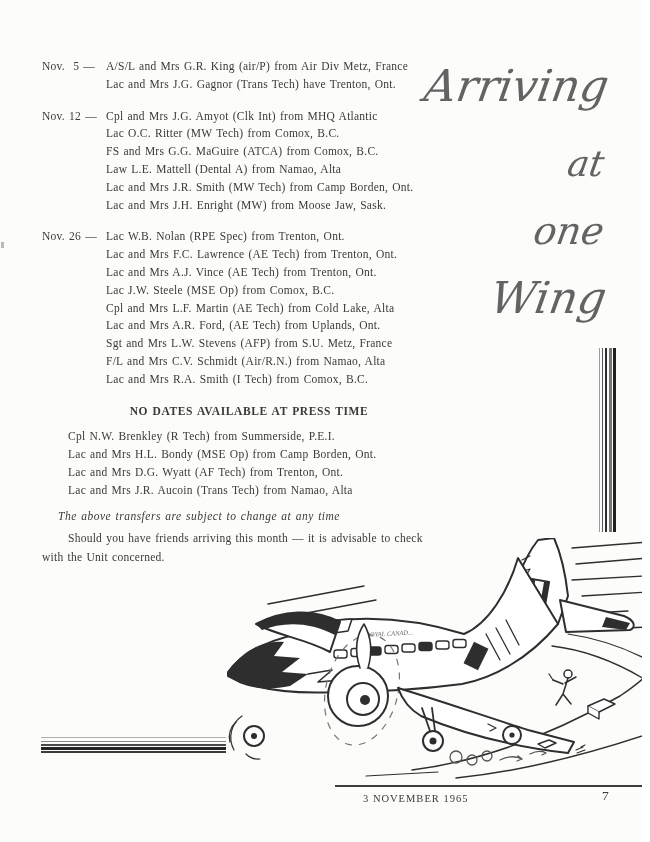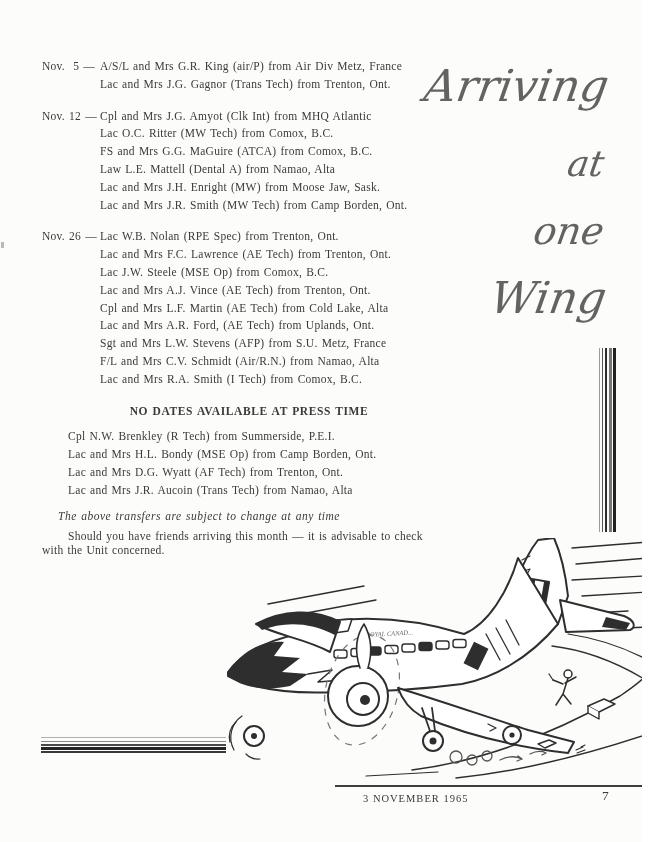--- a/index.html
+++ b/index.html
@@ -8,31 +8,31 @@
     background:#fcfcfa;color:#3a3a3a;
     font-family:"Liberation Serif", serif;
   }
   
   .listing{
     position:absolute;left:42px;top:58px;width:414px;
     font-size:11.5px;line-height:17.8px;letter-spacing:0.25px;word-spacing:1px;
   }
   .date-block{display:flex;margin:0 0 14px 0;}
   .date-col{flex:none;width:58px;white-space:pre;}
-  .entries{flex:1;}
+  .entries{flex:1;margin-left:6px;}
   .entry{white-space:nowrap;}
   .no-dates{
     font-size:11.5px;font-weight:bold;letter-spacing:0.6px;
     margin:8px 0 8px 0;line-height:17.8px;text-align:center;
   }
   .nd-entries{margin-left:26px;margin-bottom:8px;}
   .note-italic{
     font-style:italic;margin:8px 0 4px 16px;letter-spacing:0.5px;line-height:17.8px;
   }
-  .note-para{margin:2px 0 0 0;text-indent:26px;width:404px;line-height:14px;}
+  .note-para{margin:2px 0 0 0;text-indent:26px;width:404px;line-height:19px;}
   
   .script-line{
     position:absolute;font-family:"DejaVu Serif", serif;font-style:italic;
     color:#636363;transform:skewX(-9deg);white-space:nowrap;line-height:1;
   }
   .s1{top:64px;right:34px;font-size:44px;}
   .s2{top:146px;right:38px;font-size:36px;}
   .s3{top:212px;right:38px;font-size:38px;}
   .s4{top:276px;right:36px;font-size:44px;}
   
@@ -66,41 +66,41 @@
 <body>
 
 <div class="page">
 
   <div class="listing">
     <div id="sections">
         <div class="date-block">
           <div class="date-col">Nov.  5 —</div>
           <div class="entries">
             <div class="entry">A/S/L and Mrs G.R. King (air/P) from Air Div Metz, France</div>
-            <div class="entry">Lac and Mrs J.G. Gagnor (Trans Tech) from Trenton, Ont.</div>
+            <div class="entry">Lac and Mrs J.G. Gagnor (Trans Tech) have Trenton, Ont.</div>
           </div>
         </div>
         <div class="date-block">
           <div class="date-col">Nov. 12 —</div>
           <div class="entries">
             <div class="entry">Cpl and Mrs J.G. Amyot (Clk Int) from MHQ Atlantic</div>
             <div class="entry">Lac O.C. Ritter (MW Tech) from Comox, B.C.</div>
             <div class="entry">FS and Mrs G.G. MaGuire (ATCA) from Comox, B.C.</div>
             <div class="entry">Law L.E. Mattell (Dental A) from Namao, Alta</div>
+            <div class="entry">Lac and Mrs J.R. Smith (MW Tech) from Camp Borden, Ont.</div>
             <div class="entry">Lac and Mrs J.H. Enright (MW) from Moose Jaw, Sask.</div>
-            <div class="entry">Lac and Mrs J.R. Smith (MW Tech) from Camp Borden, Ont.</div>
           </div>
         </div>
         <div class="date-block">
           <div class="date-col">Nov. 26 —</div>
           <div class="entries">
             <div class="entry">Lac W.B. Nolan (RPE Spec) from Trenton, Ont.</div>
             <div class="entry">Lac and Mrs F.C. Lawrence (AE Tech) from Trenton, Ont.</div>
+            <div class="entry">Lac and Mrs A.J. Vince (AE Tech) from Trenton, Ont.</div>
             <div class="entry">Lac J.W. Steele (MSE Op) from Comox, B.C.</div>
-            <div class="entry">Lac and Mrs A.J. Vince (AE Tech) from Trenton, Ont.</div>
             <div class="entry">Cpl and Mrs L.F. Martin (AE Tech) from Cold Lake, Alta</div>
             <div class="entry">Lac and Mrs A.R. Ford, (AE Tech) from Uplands, Ont.</div>
             <div class="entry">Sgt and Mrs L.W. Stevens (AFP) from S.U. Metz, France</div>
             <div class="entry">F/L and Mrs C.V. Schmidt (Air/R.N.) from Namao, Alta</div>
             <div class="entry">Lac and Mrs R.A. Smith (I Tech) from Comox, B.C.</div>
           </div>
         </div>
       </div>
     <h2 class="no-dates">NO DATES AVAILABLE AT PRESS TIME</h2>
     <div id="nd-entries" class="nd-entries">

